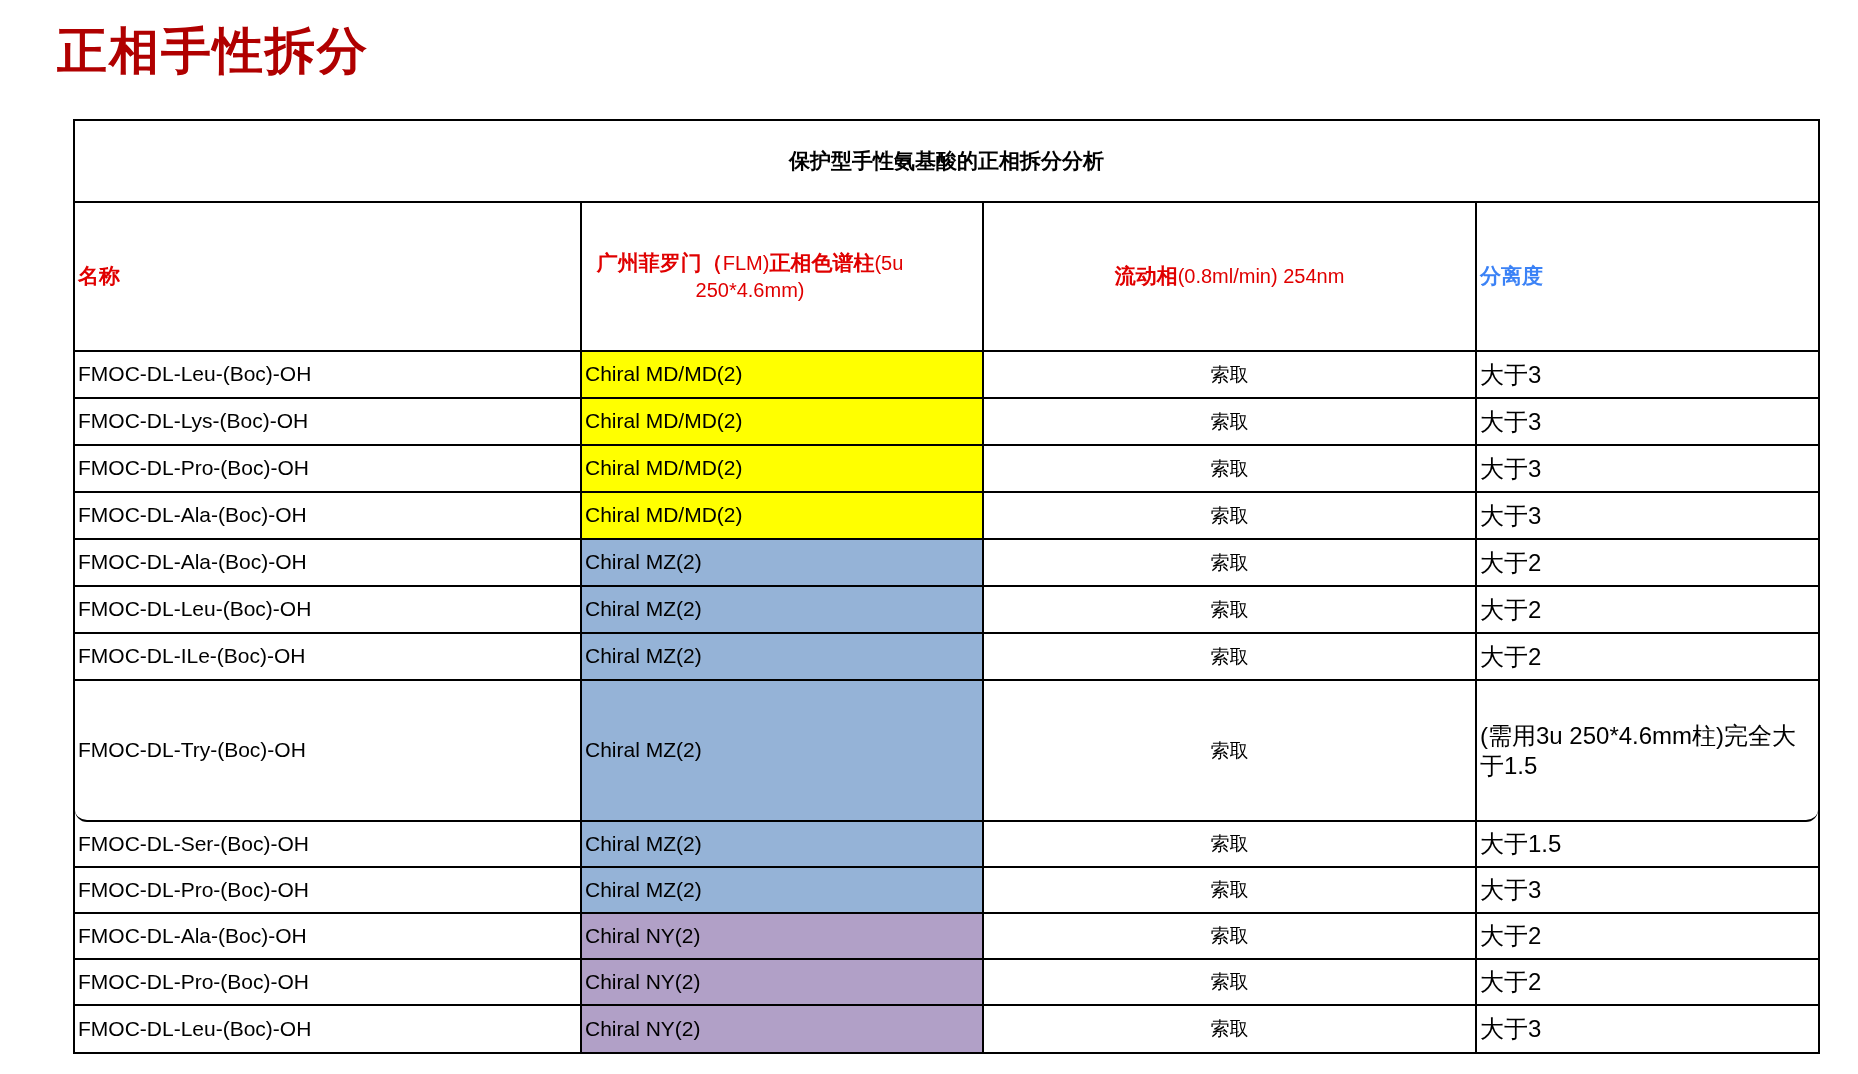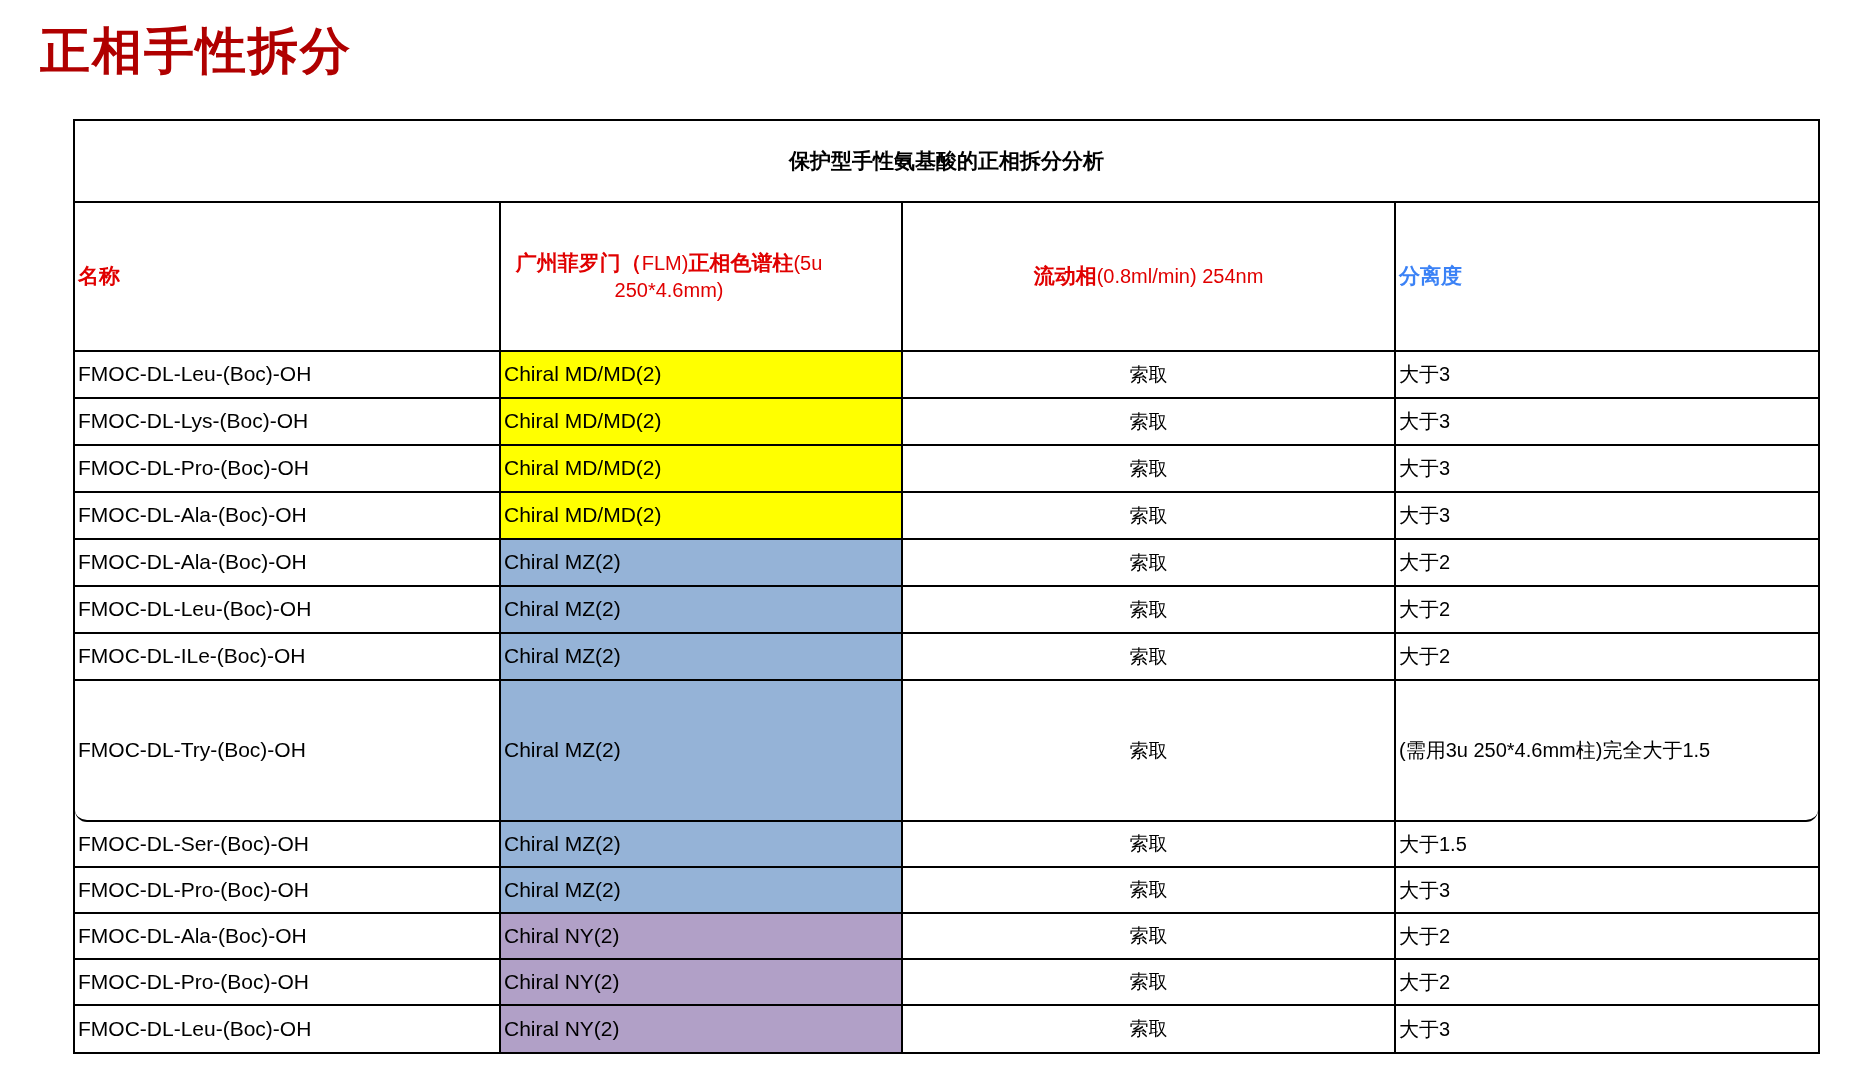--- a/index.html
+++ b/index.html
@@ -2,51 +2,51 @@
 <html><head>
 <meta charset="utf-8">
 <style>
   html,body{margin:0;padding:0;background:#ffffff;}
   body{
     width:1858px;height:1074px;position:relative;overflow:hidden;
     font-family:"Liberation Sans","DejaVu Sans",sans-serif;
     color:#000;
   }
   .page-title{
-    position:absolute;left:40px;top:18px;
+    position:absolute;left:57px;top:18px;
     font-size:50px;font-weight:bold;letter-spacing:2px;
   }
   .sep-table{
     position:absolute;left:73px;top:119px;width:1747px;
     border:2px solid #000;box-sizing:border-box;
     background:#fff;
   }
   .tr{display:flex;border-bottom:2px solid #000;box-sizing:border-box;}
   .tr:last-child{border-bottom:none;}
   .td{
     box-sizing:border-box;border-right:2px solid #000;
     display:flex;align-items:center;
     padding:3px 3px;overflow:hidden;
     font-size:21px;line-height:1.25;
   }
   .td:last-child{border-right:none;}
-  .c1{width:426px;}
+  .c1{width:507px;}
   .c2{width:402px;}
   .c3{width:493px;justify-content:center;text-align:center;}
   .c4{flex:1;}
   .caption-row{height:82px;}
   .caption-row .td{width:100%;justify-content:center;font-weight:bold;border-right:none;}
   .header-row{height:149px;}
   .header-row .td{font-weight:bold;}
   .header-row .seg-light{font-weight:normal;font-size:20px;}
   .hdr-col2-wrap{max-width:330px;display:inline-block;text-align:center;}
   .row{height:47px;}
   .row-s{height:46px;}
   .row-tall{height:141px;border-radius:12px;}
-  .res{font-size:20px;}
+  .res{font-size:24px;}
   .mp{font-size:19px;}
 </style>
 </head>
 <body>
 
 <div class="page-title" style="color: rgb(176, 0, 0);">正相手性拆分</div>
 
 <div class="sep-table">
 
   <div class="tr caption-row">

